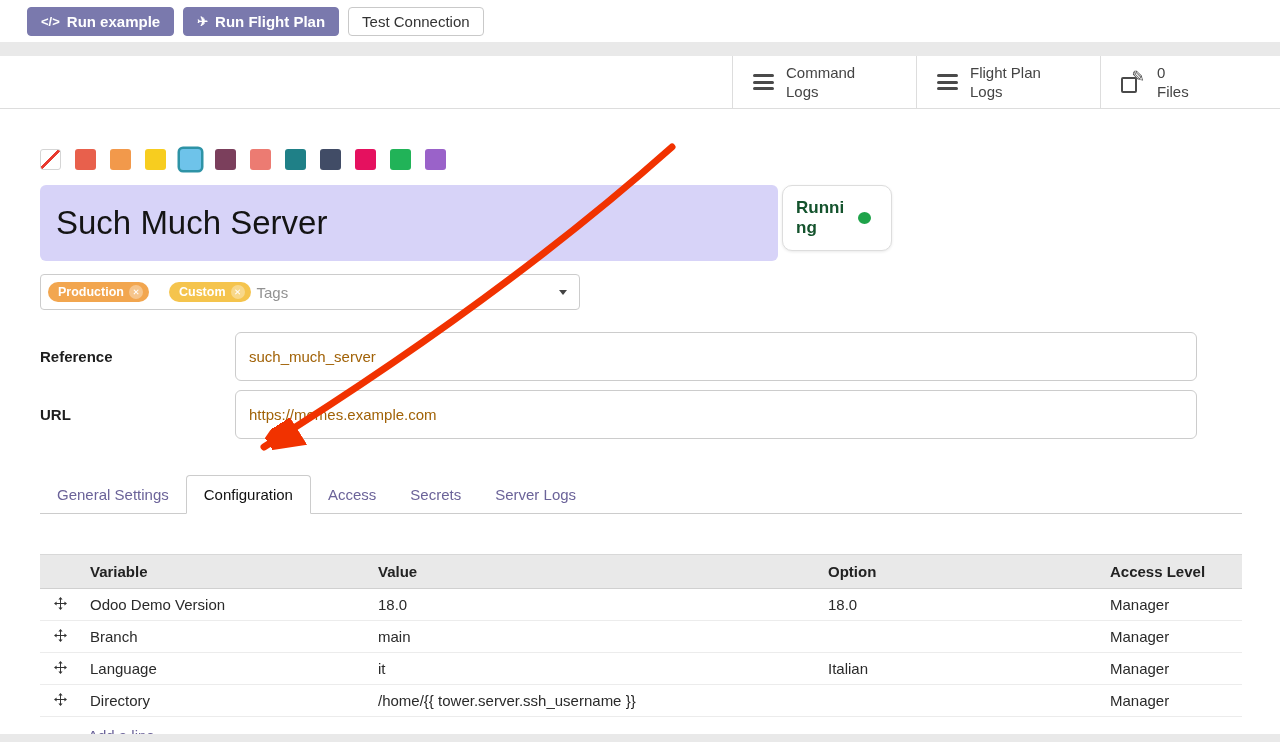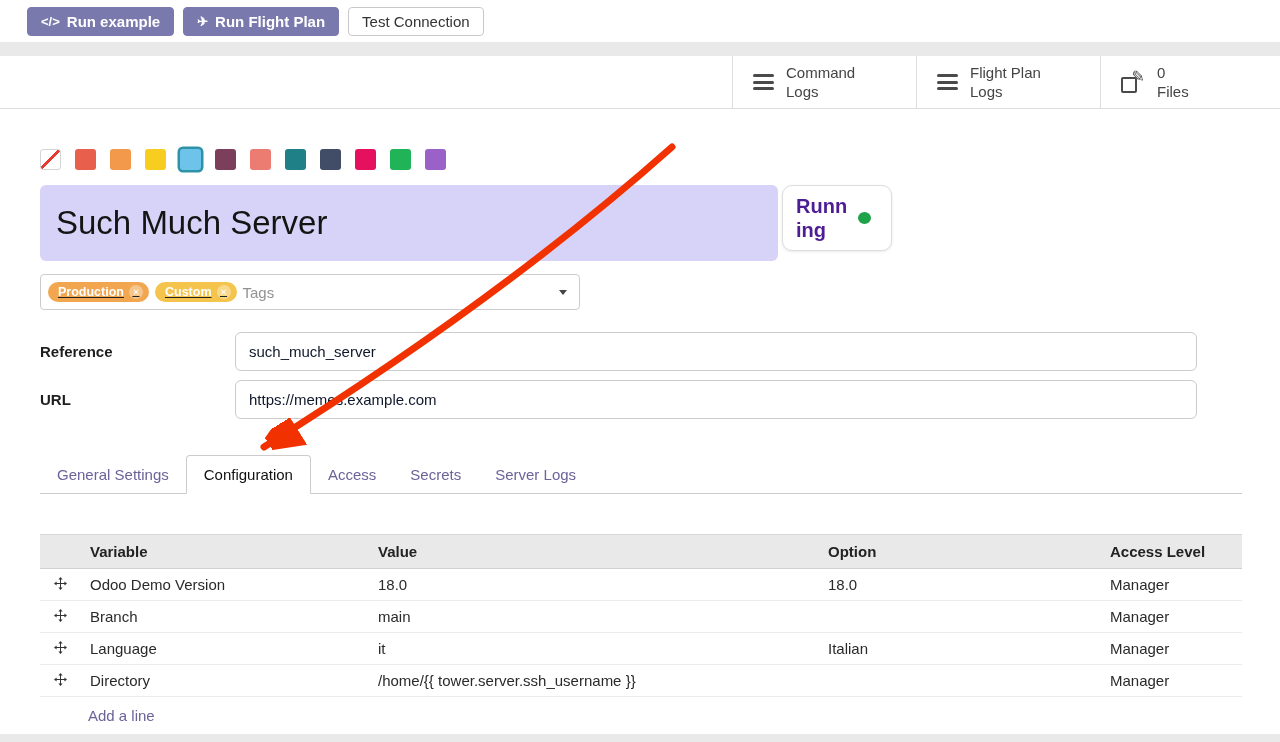--- a/index.html
+++ b/index.html
@@ -39,40 +39,40 @@
   .swatch-none { background: linear-gradient(135deg, #fff 44%, #e8392e 44%, #e8392e 55%, #fff 55%); border: 1px solid #d5d5d5; }
   .swatch.selected { box-shadow: 0 0 0 2.5px #2e93a6; }
 
   
   .title-row { margin-top: 15px; display: flex; align-items: flex-start; gap: 4px; }
   .title-input { width: 738px; height: 76px; background: var(--title-bg, #d7d3f8); border: none; outline: none;
                  font-family: inherit; font-size: 33px; color: #141414; padding: 0 16px; border-radius: 6px; }
   .status-card { width: 110px; height: 66px; background: #fff; border: 1px solid #ddd; border-radius: 10px;
                  box-shadow: 0 1px 3px rgba(0,0,0,.09); display: flex; align-items: center; gap: 8px;
                  padding: 0 13px; cursor: pointer; }
-  .status-text { font-size: 20px; font-weight: 700; color: #4c1d95; width: 54px; line-height: 1.2; word-break: break-all; }
+  .status-text { font-size: 17px; font-weight: 700; color: #14532d; width: 54px; line-height: 1.2; word-break: break-all; }
   .status-dot { width: 13px; height: 12px; border-radius: 50%; background: var(--status-green, #1fa34a); flex: none; }
 
   
   .tags-box { margin-top: 13px; width: 540px; height: 36px; border: 1px solid #ccc; border-radius: 4px;
               display: flex; align-items: center; gap: 6px; padding: 0 12px 0 7px; cursor: text; }
   .tag-pill { display: inline-flex; align-items: center; gap: 5px; border-radius: 12px; padding: 3px 6px 3px 10px;
               color: #fff; font-size: 12.5px; font-weight: 700; cursor: pointer; }
   .tag-remove { width: 14px; height: 14px; border-radius: 50%; background: rgba(255,255,255,.35); color: #fff;
                 font-size: 8.5px; line-height: 14px; text-align: center; cursor: pointer; }
   .tags-placeholder { color: #929292; font-size: 15px; }
   .caret { margin-left: auto; width: 0; height: 0; border-left: 4.5px solid transparent; border-right: 4.5px solid transparent;
            border-top: 5.5px solid #444; cursor: pointer; }
 
   
   .fields { margin-top: 22px; }
   .field-row { display: flex; align-items: center; margin-bottom: 9px; }
   .field-label { width: 195px; font-size: 15px; font-weight: 700; color: #1e1e1e; }
-  .field-input { width: 962px; height: 39px; border: 1px solid #ccc; border-radius: 6px; padding: 0 13px;
-                 font-family: inherit; font-size: 15px; color: #0f172a; outline: none; }
+  .field-input { width: 962px; height: 49px; border: 1px solid #ccc; border-radius: 6px; padding: 0 13px;
+                 font-family: inherit; font-size: 15px; color: #a16207; outline: none; }
 
   
   .tab-bar { margin-top: 36px; display: flex; border-bottom: 1px solid #ccc; align-items: flex-end; }
   .tab { padding: 10px 17px; font-size: 15px; color: var(--link, #6b6399); cursor: pointer; white-space: nowrap; }
   .tab.active { background: #fff; color: #111; border: 1px solid #ccc; border-bottom: 1px solid #fff;
                 border-radius: 4px 4px 0 0; margin-bottom: -1px; }
 
   
   .config-table { margin-top: 40px; width: 100%; border-collapse: collapse; font-size: 15px; }
   .config-table th { background: var(--header-gray, #e9e9e9); text-align: left; font-weight: 700; color: #222;
@@ -159,21 +159,21 @@
 
   <div class="title-row">
     <input class="title-input" type="text" value="Such Much Server" style="">
     <div class="status-card">
       <span class="status-text">Running</span>
       <span class="status-dot"></span>
     </div>
   </div>
 
   <div class="tags-box">
-    <span style="display:inline-flex;gap:6px;text-decoration:underline;">
+    <span style="display:inline-flex;gap:20px;">
         <span class="tag-pill" style="background: rgb(242, 166, 79);">
           <span>Production</span>
           <span class="tag-remove">✕</span>
         </span>
         <span class="tag-pill" style="background: rgb(245, 196, 77);">
           <span>Custom</span>
           <span class="tag-remove">✕</span>
         </span>
       </span>
     <span class="tags-placeholder">Tags</span>

